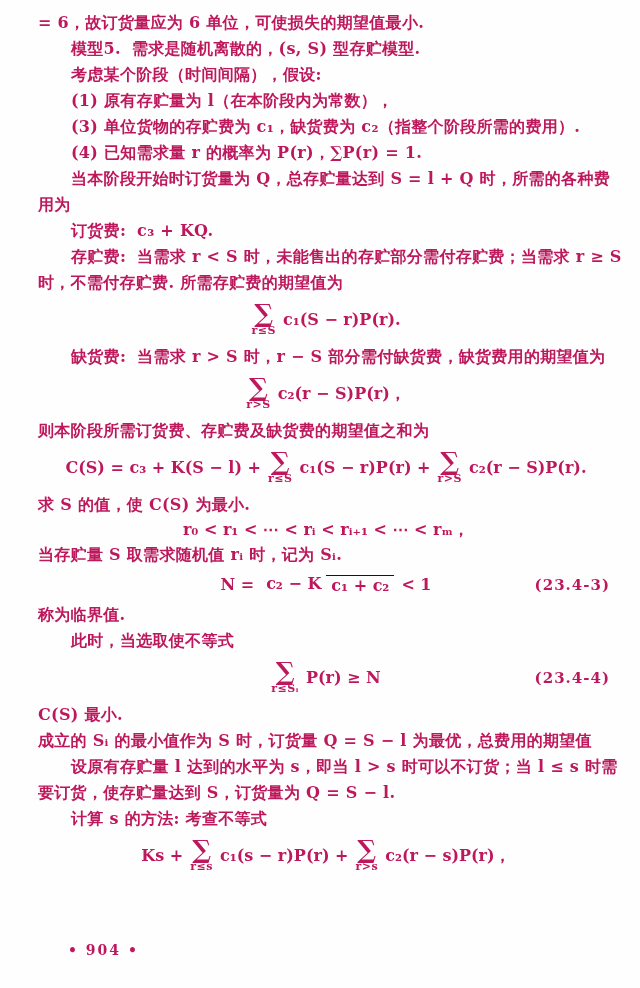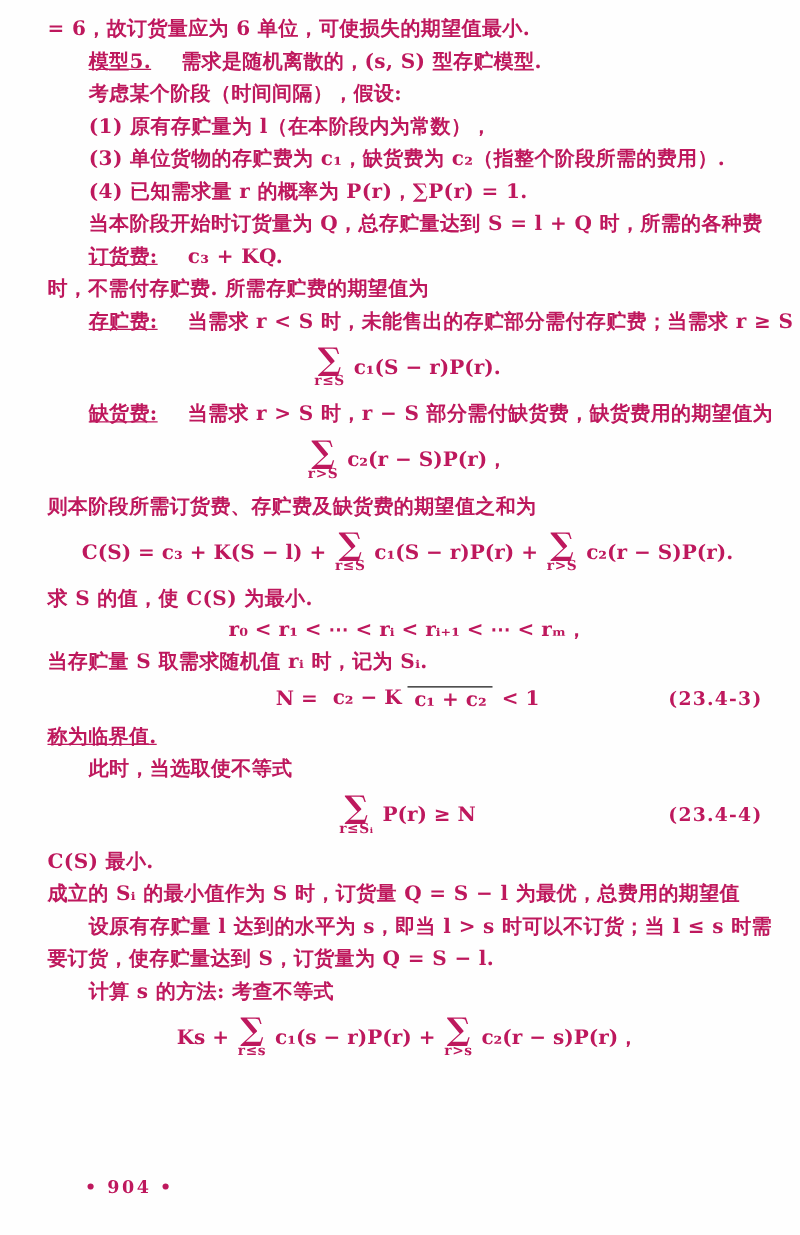--- a/index.html
+++ b/index.html
@@ -11,21 +11,21 @@
     box-sizing:border-box;
     padding:10px 26px 0 38px;
     font-family:"DejaVu Serif","Liberation Serif",serif;
     color:#be185d;
     font-size:16px;
     font-weight:600;
     overflow:hidden;
   }
   .ln{margin:0;line-height:26px;white-space:nowrap;letter-spacing:0.3px;}
   .ind{text-indent:33px;}
-  .bd{font-weight:800;margin-right:24px;text-decoration:underline;}
+  .bd{font-weight:800;margin-right:11px;}
   .feq{
     position:relative;
     display:flex;justify-content:center;align-items:center;
     gap:7px;margin:7px 0;line-height:1.1;
   }
   .feq .fx{white-space:nowrap;}
   .sum{display:inline-flex;flex-direction:column;align-items:center;vertical-align:middle;}
   .sum .sigma{font-size:25px;line-height:22px;font-weight:700;}
   .sum .limit{font-size:11px;line-height:12px;margin-top:0px;letter-spacing:0.5px;}
   .frac{display:inline-flex;flex-direction:row;align-items:center;}
@@ -43,25 +43,26 @@
   <p class="ln">= 6，故订货量应为 6 单位，可使损失的期望值最小.</p>
 
   <p class="ln ind"><span class="bd">模型5.</span><span>需求是随机离散的，(s, S) 型存贮模型.</span></p>
 
   <p class="ln ind">考虑某个阶段（时间间隔），假设:</p>
   <p class="ln ind">(1) 原有存贮量为 l（在本阶段内为常数），</p>
   <p class="ln ind">(3) 单位货物的存贮费为 c₁，缺货费为 c₂（指整个阶段所需的费用）.</p>
   <p class="ln ind">(4) 已知需求量 r 的概率为 P(r)，∑P(r) = 1.</p>
 
   <p class="ln ind">当本阶段开始时订货量为 Q，总存贮量达到 S = l + Q 时，所需的各种费</p>
+  <p class="ln">用为</p>
 
   <p class="ln ind"><span class="bd">订货费:</span><span>c₃ + KQ.</span></p>
 
+  <p class="ln ind"><span class="bd">存贮费:</span><span>当需求 r &lt; S 时，未能售出的存贮部分需付存贮费；当需求 r ≥ S</span></p>
   <p class="ln">时，不需付存贮费. 所需存贮费的期望值为</p>
-  <p class="ln ind"><span class="bd">存贮费:</span><span>当需求 r &lt; S 时，未能售出的存贮部分需付存贮费；当需求 r ≥ S</span></p>
 
   <div class="feq">
     <span class="sum">
       <span class="sigma">∑</span>
       <span class="limit">r≤S</span>
     </span>
     <span class="fx">c₁(S − r)P(r).</span>
   </div>
 
   <p class="ln ind"><span class="bd">缺货费:</span><span>当需求 r &gt; S 时，r − S 部分需付缺货费，缺货费用的期望值为</span></p>

